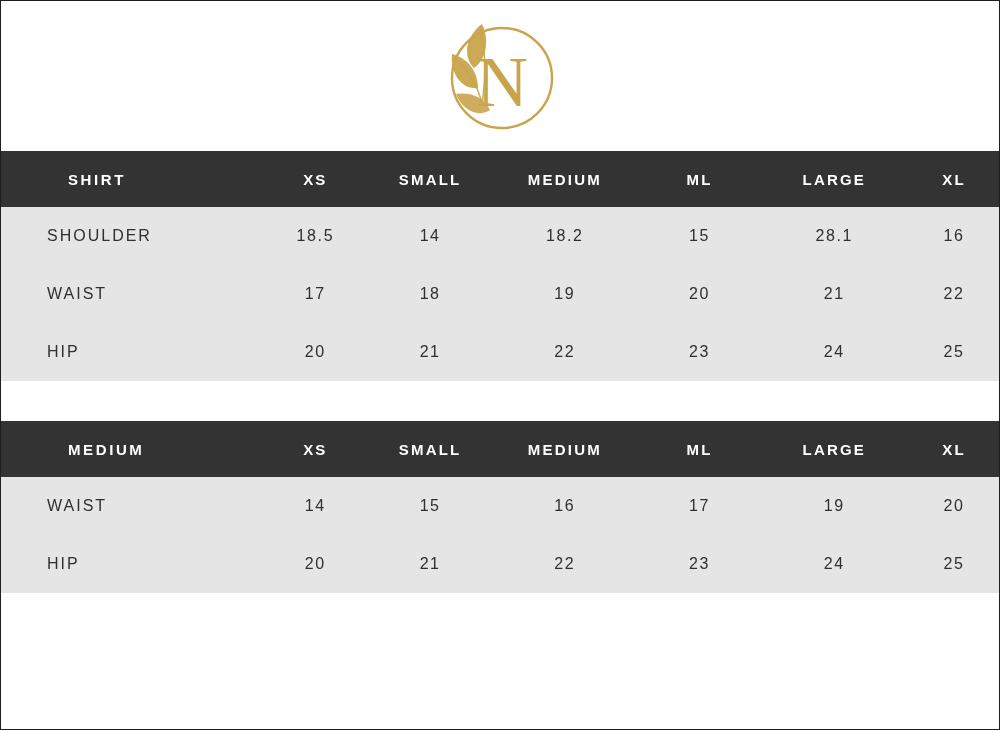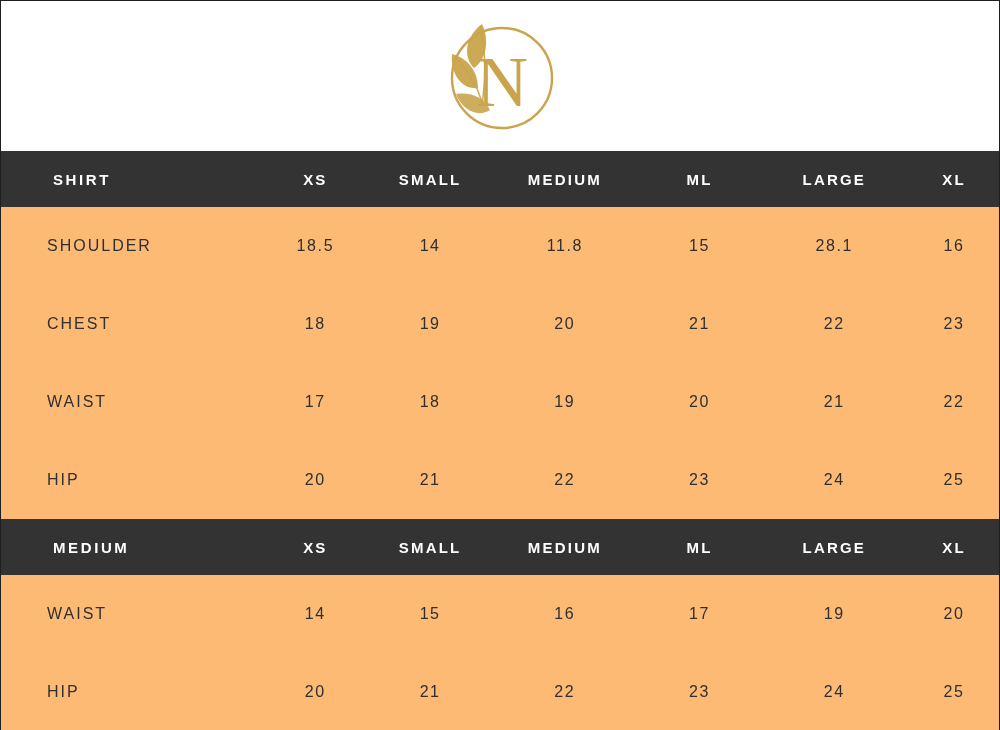--- a/index.html
+++ b/index.html
@@ -57,32 +57,32 @@
     color: #ffffff;
     font-size: 15px;
     font-weight: bold;
     letter-spacing: 2.2px;
     height: 56px;
     padding: 0;
     vertical-align: middle;
   }
   thead th.rowlabel {
     text-align: left;
-    padding-left: 52px;
+    padding-left: 67px;
     letter-spacing: 2.6px;
   }
   tbody td {
     font-size: 16px;
     color: #2f2f2f;
     height: 50px;
-    padding: 14px;
+    padding: 4px;
     text-align: center;
     vertical-align: middle;
     letter-spacing: 1.6px;
-    background: #fdba74;
+    background: #e5e5e5;
   }
   tbody td.rowlabel {
     text-align: left;
     padding-left: 46px;
     letter-spacing: 2.0px;
     font-size: 16px;
     color: #303030;
   }
 
   col.c-label { width: 26%; }
@@ -143,33 +143,24 @@
           <th>ML</th>
           <th>LARGE</th>
           <th>XL</th>
         </tr>
       </thead>
       <tbody>
         <tr>
           <td class="rowlabel">SHOULDER</td>
           <td>18.5</td>
           <td>14</td>
-          <td>11.8</td>
+          <td>18.2</td>
           <td>15</td>
           <td>28.1</td>
           <td>16</td>
-        </tr>
-        <tr>
-          <td class="rowlabel">CHEST</td>
-          <td>18</td>
-          <td>19</td>
-          <td>20</td>
-          <td>21</td>
-          <td>22</td>
-          <td>23</td>
         </tr>
         <tr>
           <td class="rowlabel">WAIST</td>
           <td>17</td>
           <td>18</td>
           <td>19</td>
           <td>20</td>
           <td>21</td>
           <td>22</td>
         </tr>

